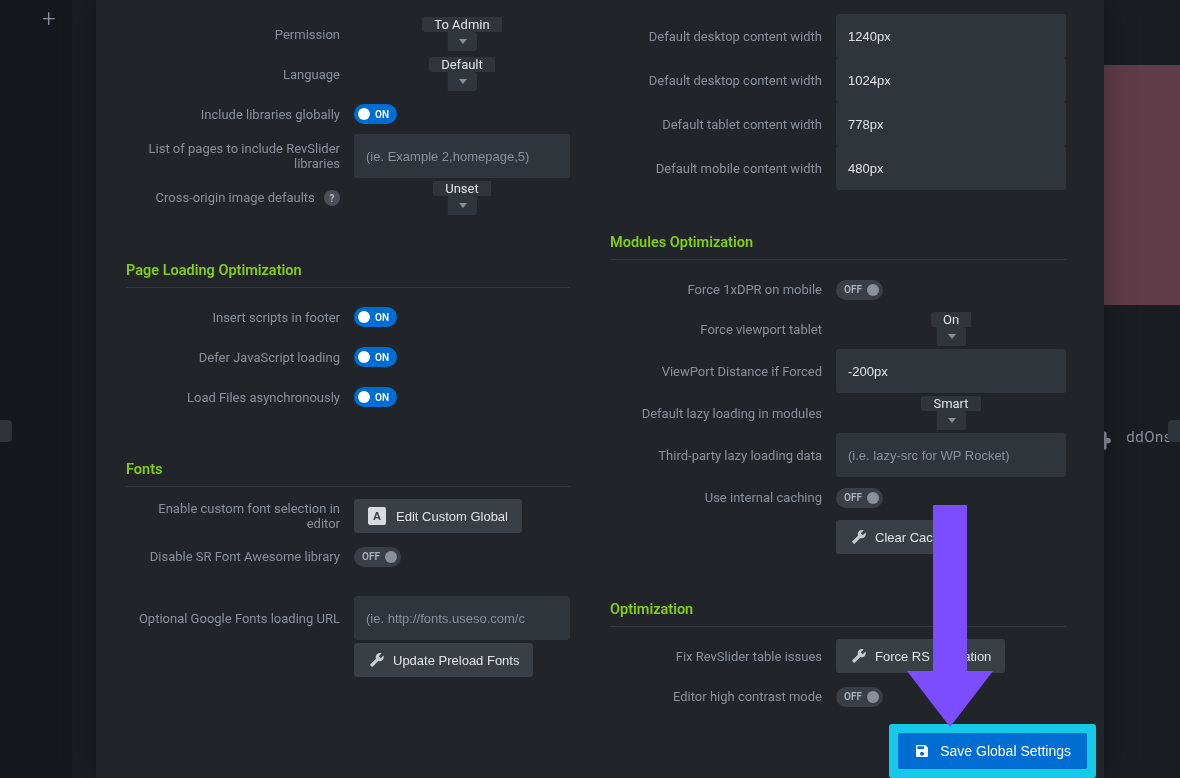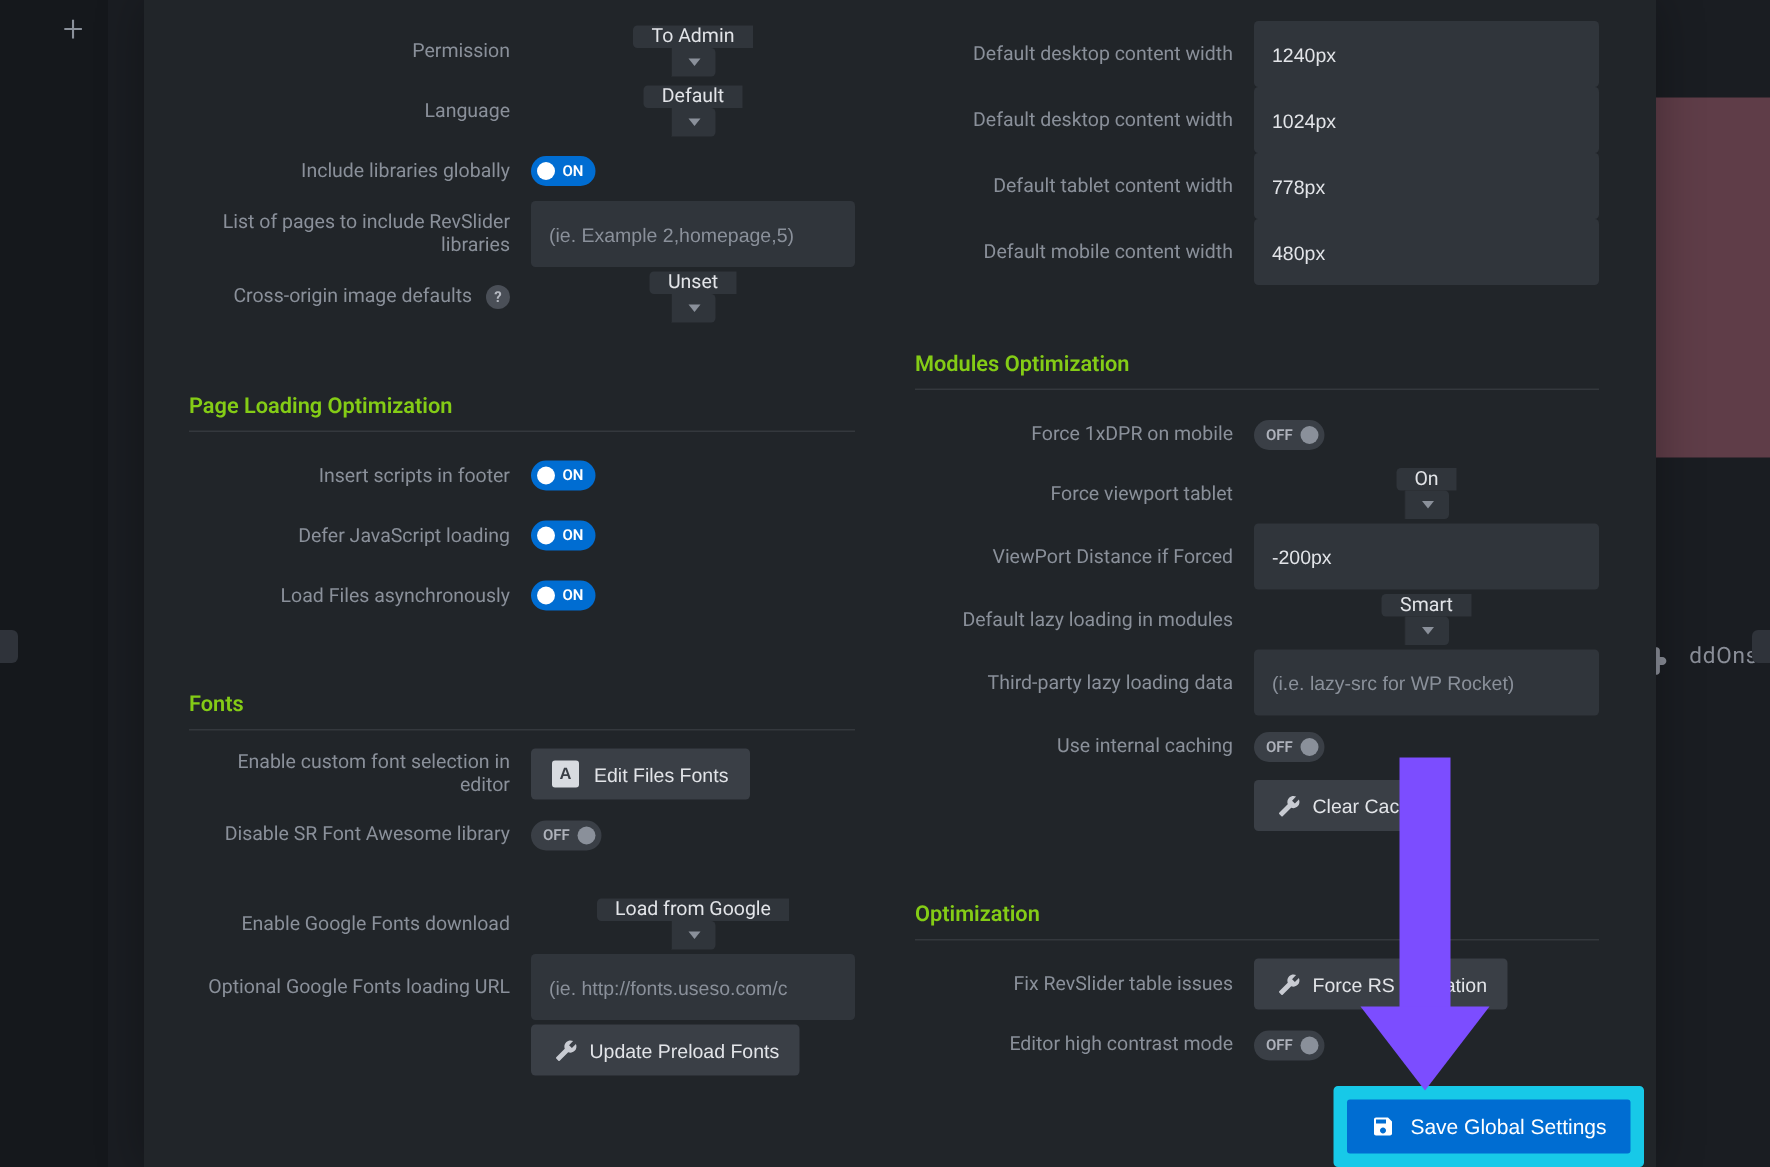--- a/index.html
+++ b/index.html
@@ -370,48 +370,37 @@
 
     <div style="height:26px"></div>
     <div class="section-title">Fonts</div>
     <div class="section-divider"></div>
 
     <div class="row">
       <div class="row-label">Enable custom font selection in editor</div>
       <div class="row-control">
         <button class="btn-grey">
           <span class="icon-box">A</span>
-          <span>Edit Files Fonts</span>
+          <span>Edit Custom Global</span>
         </button>
       </div>
     </div>
 
     <div class="row">
       <div class="row-label">Disable SR Font Awesome library</div>
       <div class="row-control">
         <div class="toggle off">
           <div class="knob"></div>
             <span>OFF</span>
         </div>
       </div>
     </div>
 
     <div style="height:20px"></div>
 
-    <div class="row">
-      <div class="row-label">Enable Google Fonts download</div>
-      <div class="row-control">
-        <div class="select-wrap">
-          <div class="select-body">Load from Google</div>
-          <div class="select-caret">
-              <div class="caret-down"></div>
-            </div>
-        </div>
-      </div>
-    </div>
 
     <div class="row">
       <div class="row-label">Optional Google Fonts loading URL</div>
       <div class="row-control">
         <input class="input-text" placeholder="(ie. http://fonts.useso.com/c" style="">
       </div>
     </div>
 
     <div class="row">
       <div class="row-label"></div>

